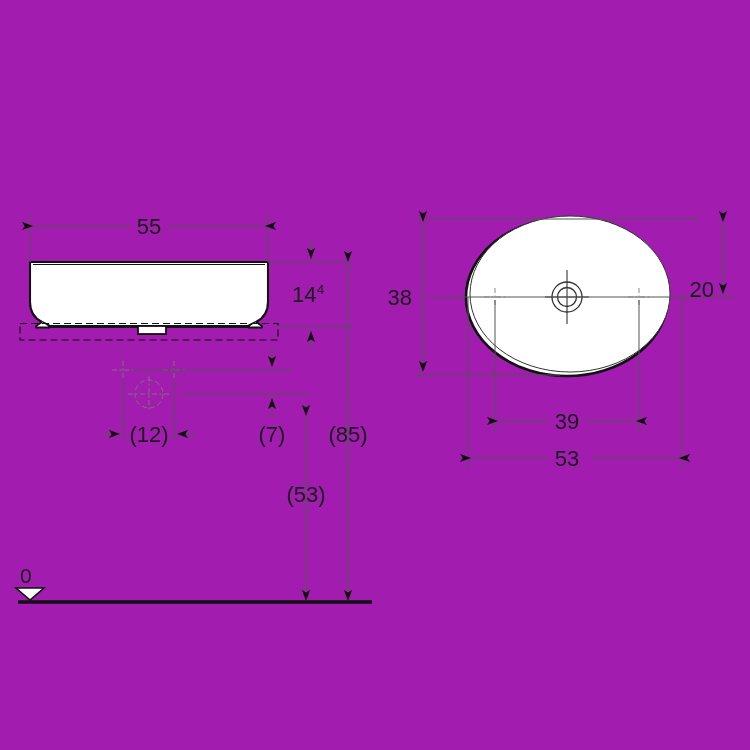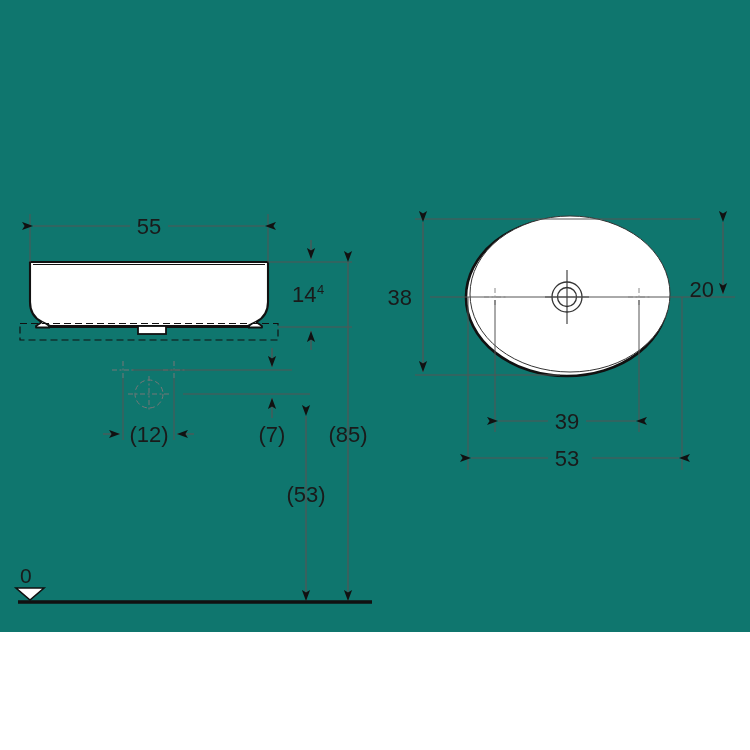--- a/index.html
+++ b/index.html
@@ -1,18 +1,18 @@
 <!DOCTYPE html>
 <html><head>
 <meta charset="utf-8">
 <style>
   html,body{margin:0;padding:0;background:#ffffff;}
   body{width:750px;height:750px;overflow:hidden;
        font-family:"Liberation Sans", sans-serif;}
-  #sheet{position:relative;width:750px;height:632px;background:#0f766e;}
+  #sheet{position:relative;width:750px;height:750px;background:#a21caf;}
   svg{display:block;}
   .dimtext{font-family:"Liberation Sans", sans-serif;font-size:22px;fill:#1a1a1a;}
   .dimtext-sup{font-family:"Liberation Sans", sans-serif;font-size:13px;fill:#1a1a1a;}
   .zerotext{font-family:"Liberation Sans", sans-serif;font-size:21px;fill:#1a1a1a;}
 </style>
 </head>
 <body>
 
 <div id="sheet">
   <svg width="750" height="750" viewBox="0 0 750 750">

